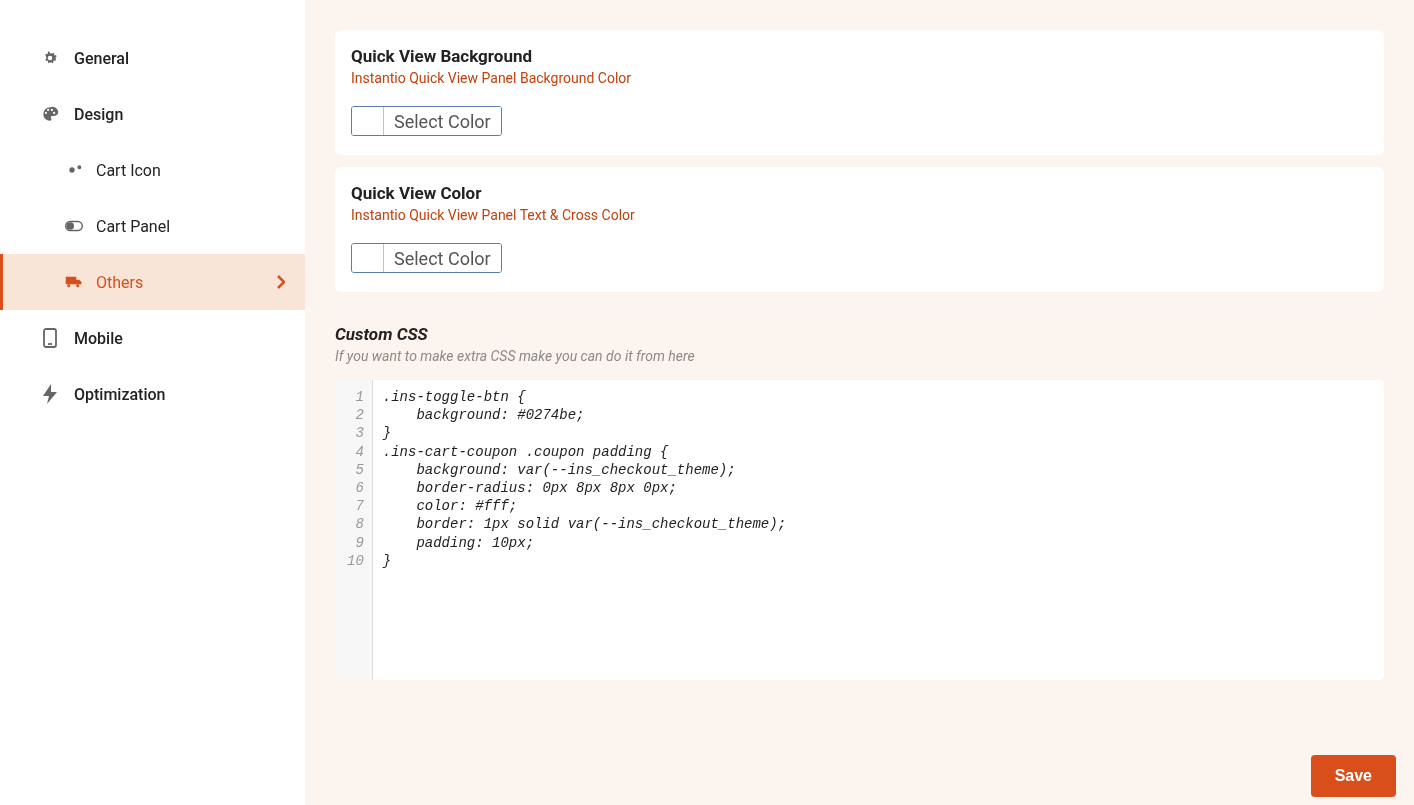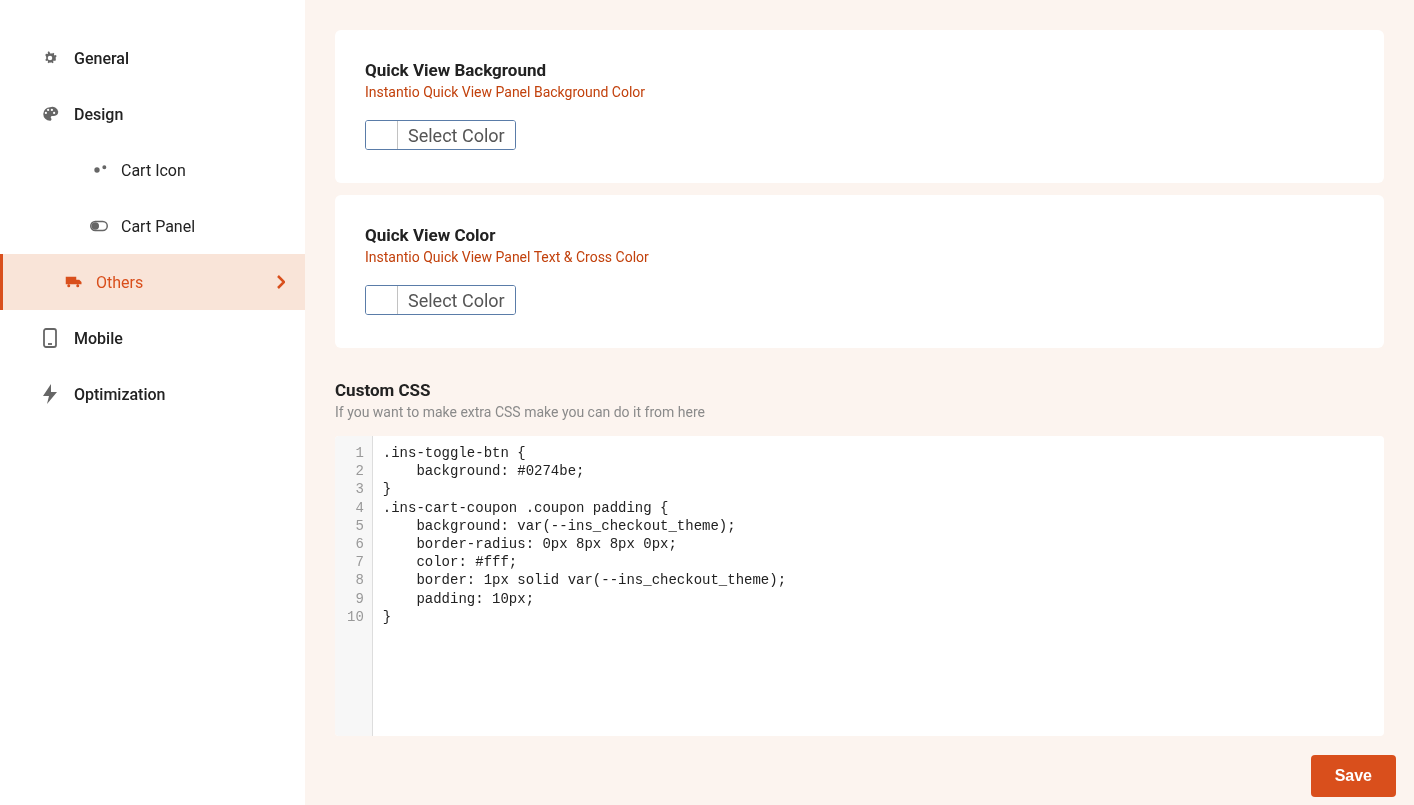--- a/index.html
+++ b/index.html
@@ -37,21 +37,21 @@
   height: 20px;
   margin-right: 14px;
   display: inline-flex;
   align-items: center;
   justify-content: center;
   color: #666;
 }
 .sidebar-subitem {
   display: flex;
   align-items: center;
-  padding: 18px 20px 18px 89px;
+  padding: 18px 20px 18px 64px;
   cursor: pointer;
   font-size: 16px;
   color: #222;
   font-weight: 400;
 }
 .sidebar-subitem .icon {
   width: 20px;
   height: 20px;
   margin-right: 12px;
   display: inline-flex;
@@ -78,21 +78,21 @@
 .main {
   flex: 1;
   background: #fcf4ef;
   padding: 30px 30px 0 30px;
   overflow-y: auto;
   height: 100%;
 }
 .card {
   background: #fff;
   border-radius: 6px;
-  padding: 30px;
+  padding: 16px;
   margin-bottom: 12px;
 }
 .card-title {
   font-size: 17px;
   font-weight: 700;
   color: #222;
   margin-bottom: 4px;
 }
 .card-desc {
   font-size: 14px;
@@ -115,20 +115,21 @@
 .color-label {
   font-size: 18px;
   color: #555;
   padding: 0 10px;
   display:flex;
   align-items:center;
   background:#fff;
 }
 .custom-css-section {
   padding: 20px 0 14px 0;
+  font-style: italic;
 }
 .custom-css-title {
   font-size: 17px;
   font-weight: 700;
   color: #222;
   margin-bottom: 4px;
 }
 .custom-css-desc {
   font-size: 14px;
   color: #8a8a8a;

